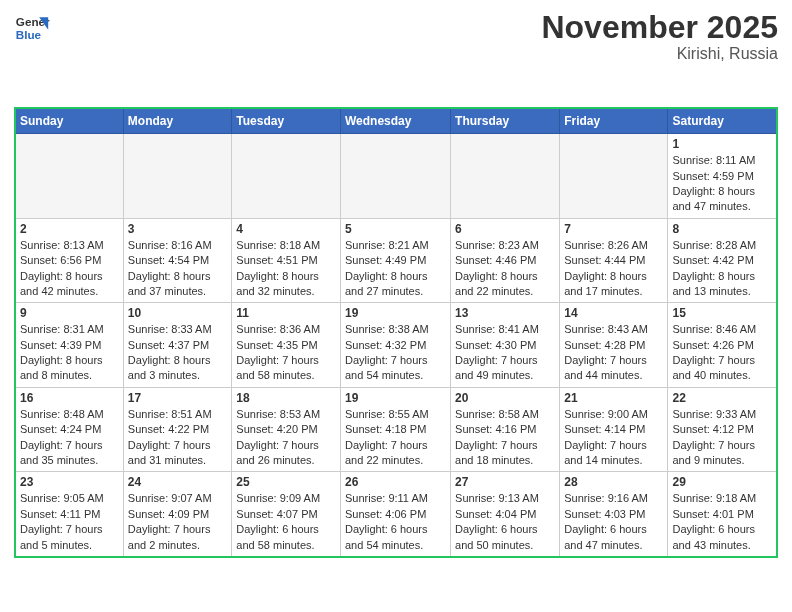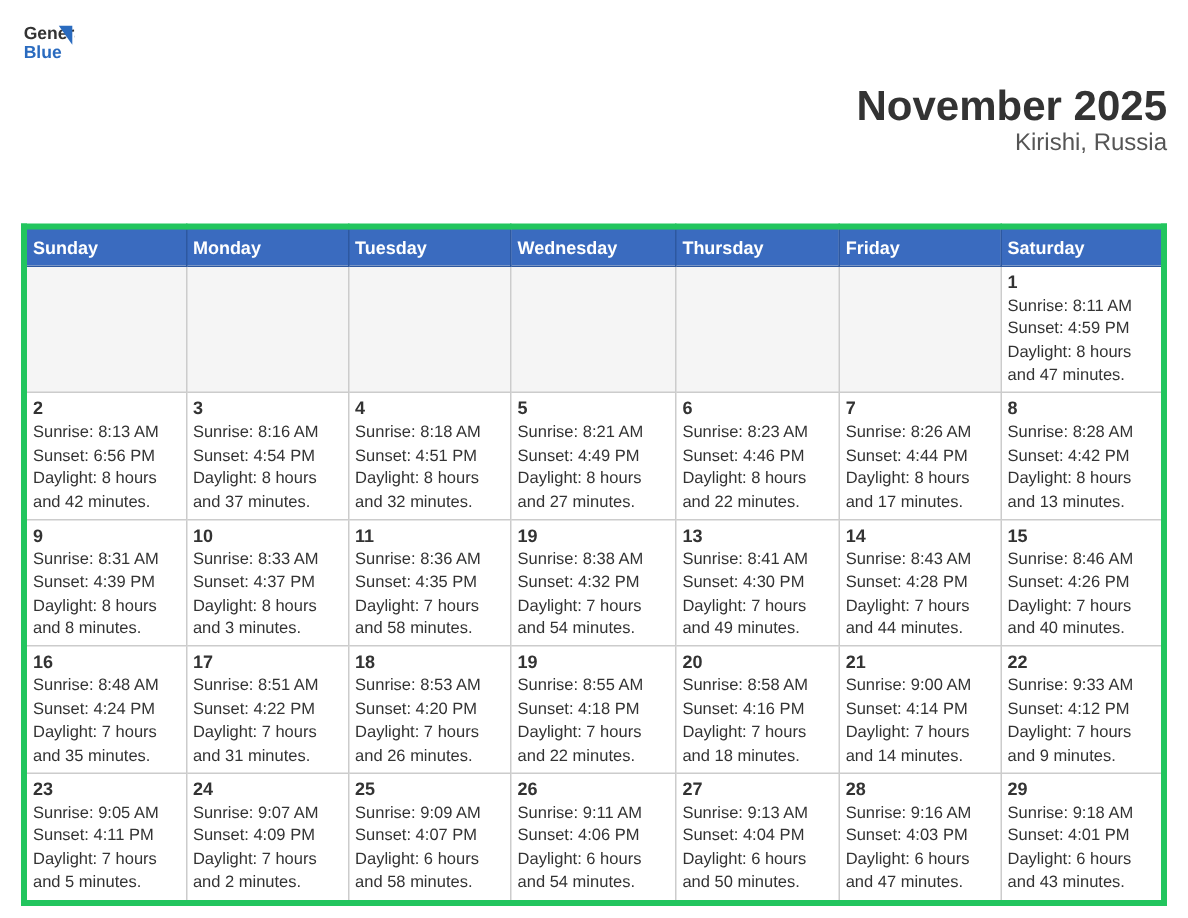--- a/index.html
+++ b/index.html
@@ -28,34 +28,33 @@
       gap: 4px;
     }
     .logo-icon {
       width: 36px;
       height: 36px;
     }
     .title-block {
       text-align: right;
     }
     .month-title {
-      font-size: 28px;
+      font-size: 32px;
       font-weight: bold;
       color: #333;
       line-height: 1.1;
-      margin-top: 46px;
     }
     .location {
       font-size: 16px;
       color: #555;
     }
     .calendar {
       width: 100%;
       border-collapse: collapse;
-      border: 4px solid #22c55e;
+      border: 2px solid #22c55e;
       margin-top: 44px;
     }
     .calendar th {
       background: #3a6bbf;
       color: #fff;
       font-size: 12px;
       font-weight: bold;
       padding: 5px 4px;
       text-align: left;
       border: 1px solid #2d58a0;

